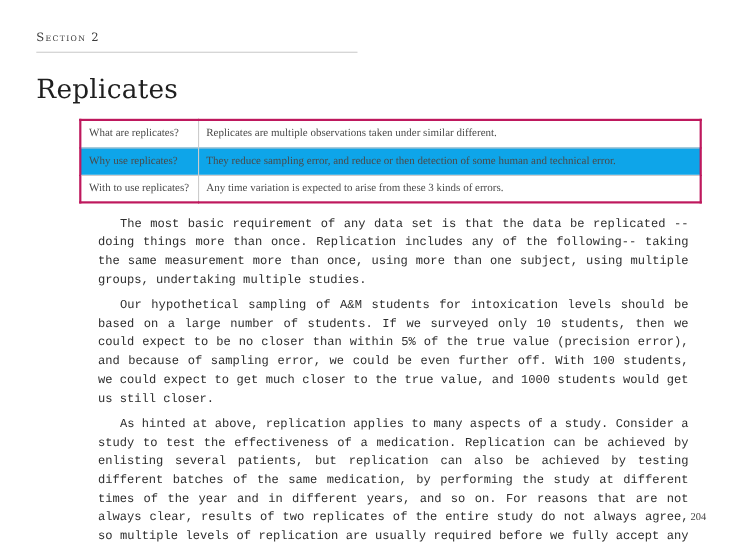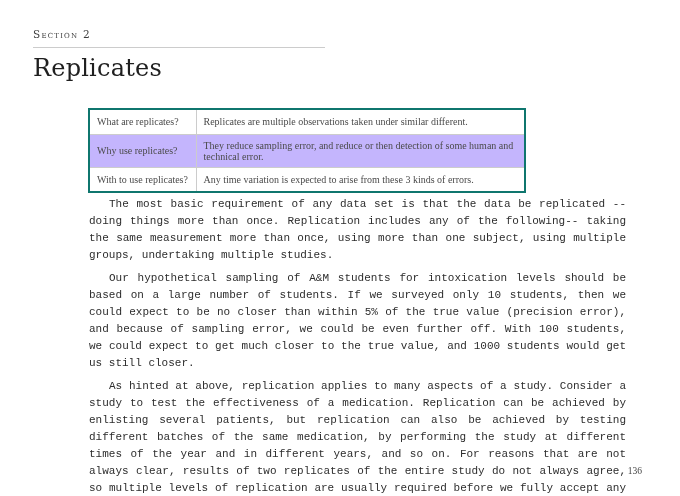--- a/index.html
+++ b/index.html
@@ -30,42 +30,42 @@
     width: 292px;
     border: 0;
     border-top: 1px solid #cccccc;
     margin-top: 7px;
   }
   .page-title {
     font-family: "DejaVu Serif", serif;
     font-weight: 400;
     font-size: 24px;
     color: #1f1f1f;
-    margin-top: 6px;
+    margin-top: 19px;
     letter-spacing: 0.2px;
   }
   table.qa-table {
     position: absolute;
-    left: 88px;
+    left: 72px;
     top: 108px;
-    width: 438px;
+    width: 566px;
     border-collapse: collapse;
-    border: 2px solid #0f766e;
+    border: 2px solid #be185d;
     font-size: 10px;
     color: #4a4a4a;
   }
   table.qa-table td {
     border: 1px solid #cccccc;
     padding: 5px 7px;
     height: 25px;
     vertical-align: middle;
     background: #ffffff;
   }
   table.qa-table td.q-cell { width: 107px; }
-  table.qa-table tr:nth-child(2) td { background: #c4b5fd; }
+  table.qa-table tr:nth-child(2) td { background: #0ea5e9; }
   .body-text {
     position: absolute;
     left: 89px;
     top: 196px;
     width: 537px;
     font-size: 11px;
     line-height: 17px;
     text-align: justify;
     color: #2d2d2d;
     font-family: Liberation Mono, monospace;
@@ -109,15 +109,15 @@
       </tr>
     </tbody>
   </table>
 
   <div class="body-text">
     <p>The most basic requirement of any data set is that the data be replicated -- doing things more than once. Replication includes any of the following-- taking the same measurement more than once, using more than one subject, using multiple groups, undertaking multiple studies.</p>
     <p>Our hypothetical sampling of A&amp;M students for intoxication levels should be based on a large number of students. If we surveyed only 10 students, then we could expect to be no closer than within 5% of the true value (precision error), and because of sampling error, we could be even further off. With 100 students, we could expect to get much closer to the true value, and 1000 students would get us still closer.</p>
     <p>As hinted at above, replication applies to many aspects of a study. Consider a study to test the effectiveness of a medication. Replication can be achieved by enlisting several patients, but replication can also be achieved by testing different batches of the same medication, by performing the study at different times of the year and in different years, and so on. For reasons that are not always clear, results of two replicates of the entire study do not always agree, so multiple levels of replication are usually required before we fully accept any result. In our A&amp;M example, we might get different results from year to year, depending on the outcome of the game and attitudes in College Station about student drinking. No matter how much a study is replicated, however, there are always countless ways in which it is not replicated.</p>
   </div>
 
-  <div class="page-number">136</div>
+  <div class="page-number">204</div>
 
 </div>
 
 </body></html>

